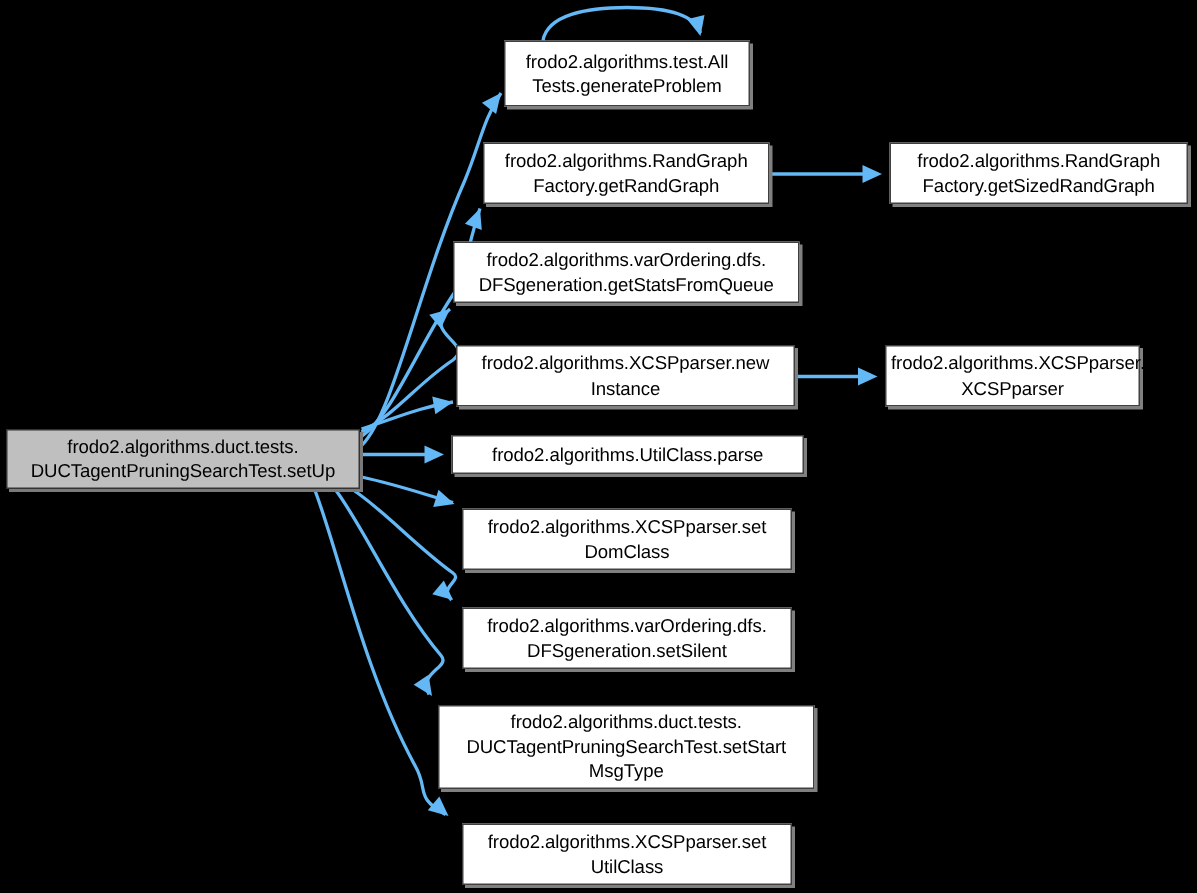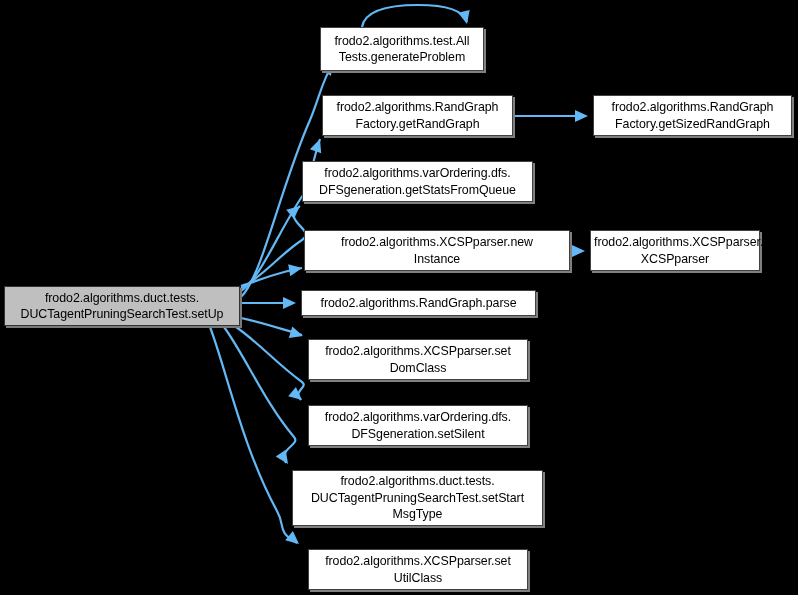--- a/index.html
+++ b/index.html
@@ -108,46 +108,46 @@
           <polygon points="0,0 -13,-6 -13,6" fill="#63b8f5"></polygon>
         </g>
       </g>
   </svg>
 
   <div id="node-layer">
       <div class="node-box root-node" style="left: 4px; top: 286px; width: 236px; height: 40px;">
         <span class="node-label">frodo2.algorithms.duct.tests.
 DUCTagentPruningSearchTest.setUp</span>
       </div>
-      <div class="node-box" style="left: 320px; top: 27px; width: 164px; height: 44px;">
+      <div class="node-box" style="left: 336px; top: 27px; width: 164px; height: 44px;">
         <span class="node-label">frodo2.algorithms.test.All
 Tests.generateProblem</span>
       </div>
       <div class="node-box" style="left: 322px; top: 95px; width: 191px; height: 41px;">
         <span class="node-label">frodo2.algorithms.RandGraph
 Factory.getRandGraph</span>
       </div>
       <div class="node-box" style="left: 593px; top: 95px; width: 199px; height: 41px;">
         <span class="node-label">frodo2.algorithms.RandGraph
 Factory.getSizedRandGraph</span>
       </div>
       <div class="node-box" style="left: 302px; top: 161px; width: 231px; height: 41px;">
         <span class="node-label">frodo2.algorithms.varOrdering.dfs.
 DFSgeneration.getStatsFromQueue</span>
       </div>
-      <div class="node-box" style="left: 304px; top: 230px; width: 266px; height: 41px;">
+      <div class="node-box" style="left: 304px; top: 230px; width: 226px; height: 41px;">
         <span class="node-label">frodo2.algorithms.XCSPparser.new
 Instance</span>
       </div>
       <div class="node-box" style="left: 590px; top: 230px; width: 170px; height: 41px;">
         <span class="node-label">frodo2.algorithms.XCSPparser.
 XCSPparser</span>
       </div>
       <div class="node-box" style="left: 301px; top: 290px; width: 235px; height: 26px;">
-        <span class="node-label">frodo2.algorithms.RandGraph.parse</span>
+        <span class="node-label">frodo2.algorithms.UtilClass.parse</span>
       </div>
       <div class="node-box" style="left: 308px; top: 339px; width: 220px; height: 41px;">
         <span class="node-label">frodo2.algorithms.XCSPparser.set
 DomClass</span>
       </div>
       <div class="node-box" style="left: 308px; top: 405px; width: 220px; height: 41px;">
         <span class="node-label">frodo2.algorithms.varOrdering.dfs.
 DFSgeneration.setSilent</span>
       </div>
       <div class="node-box" style="left: 292px; top: 470px; width: 251px; height: 56px;">

